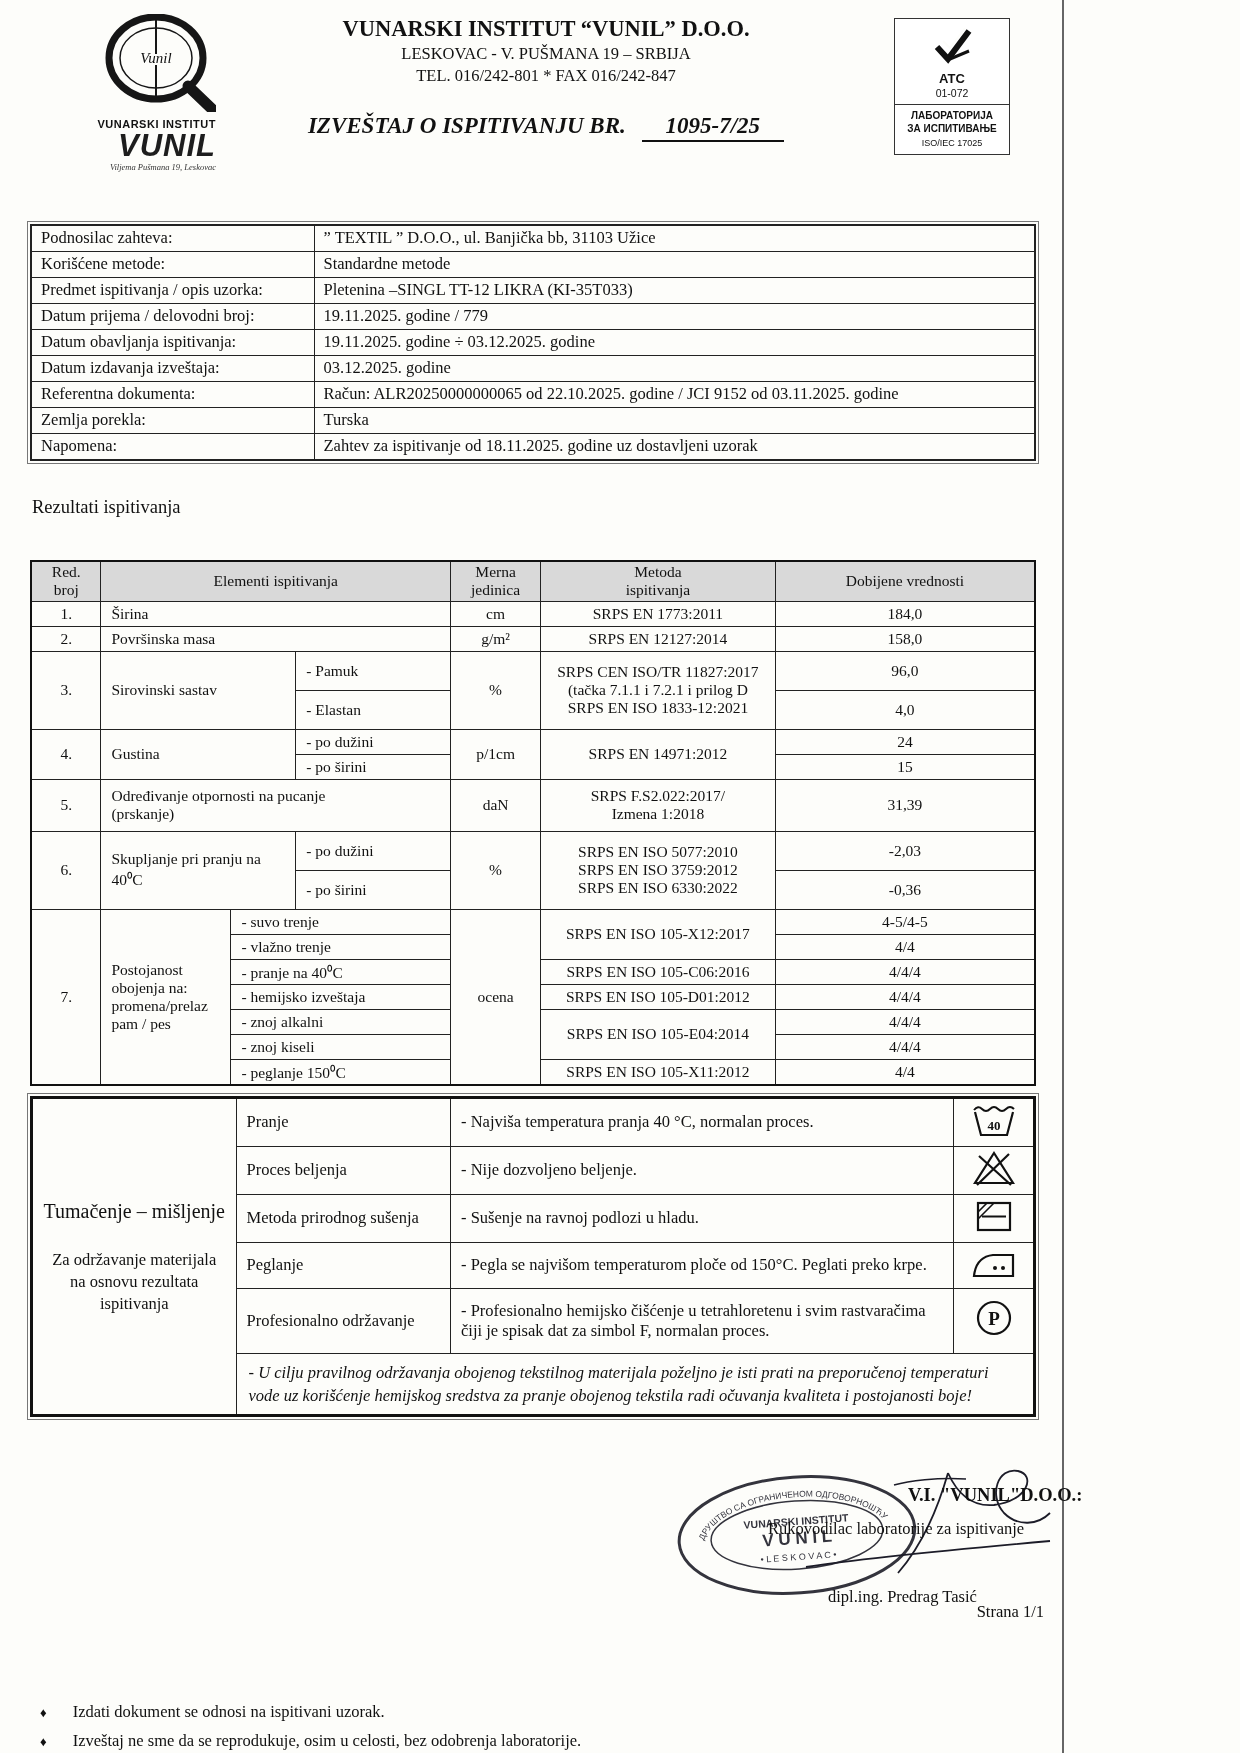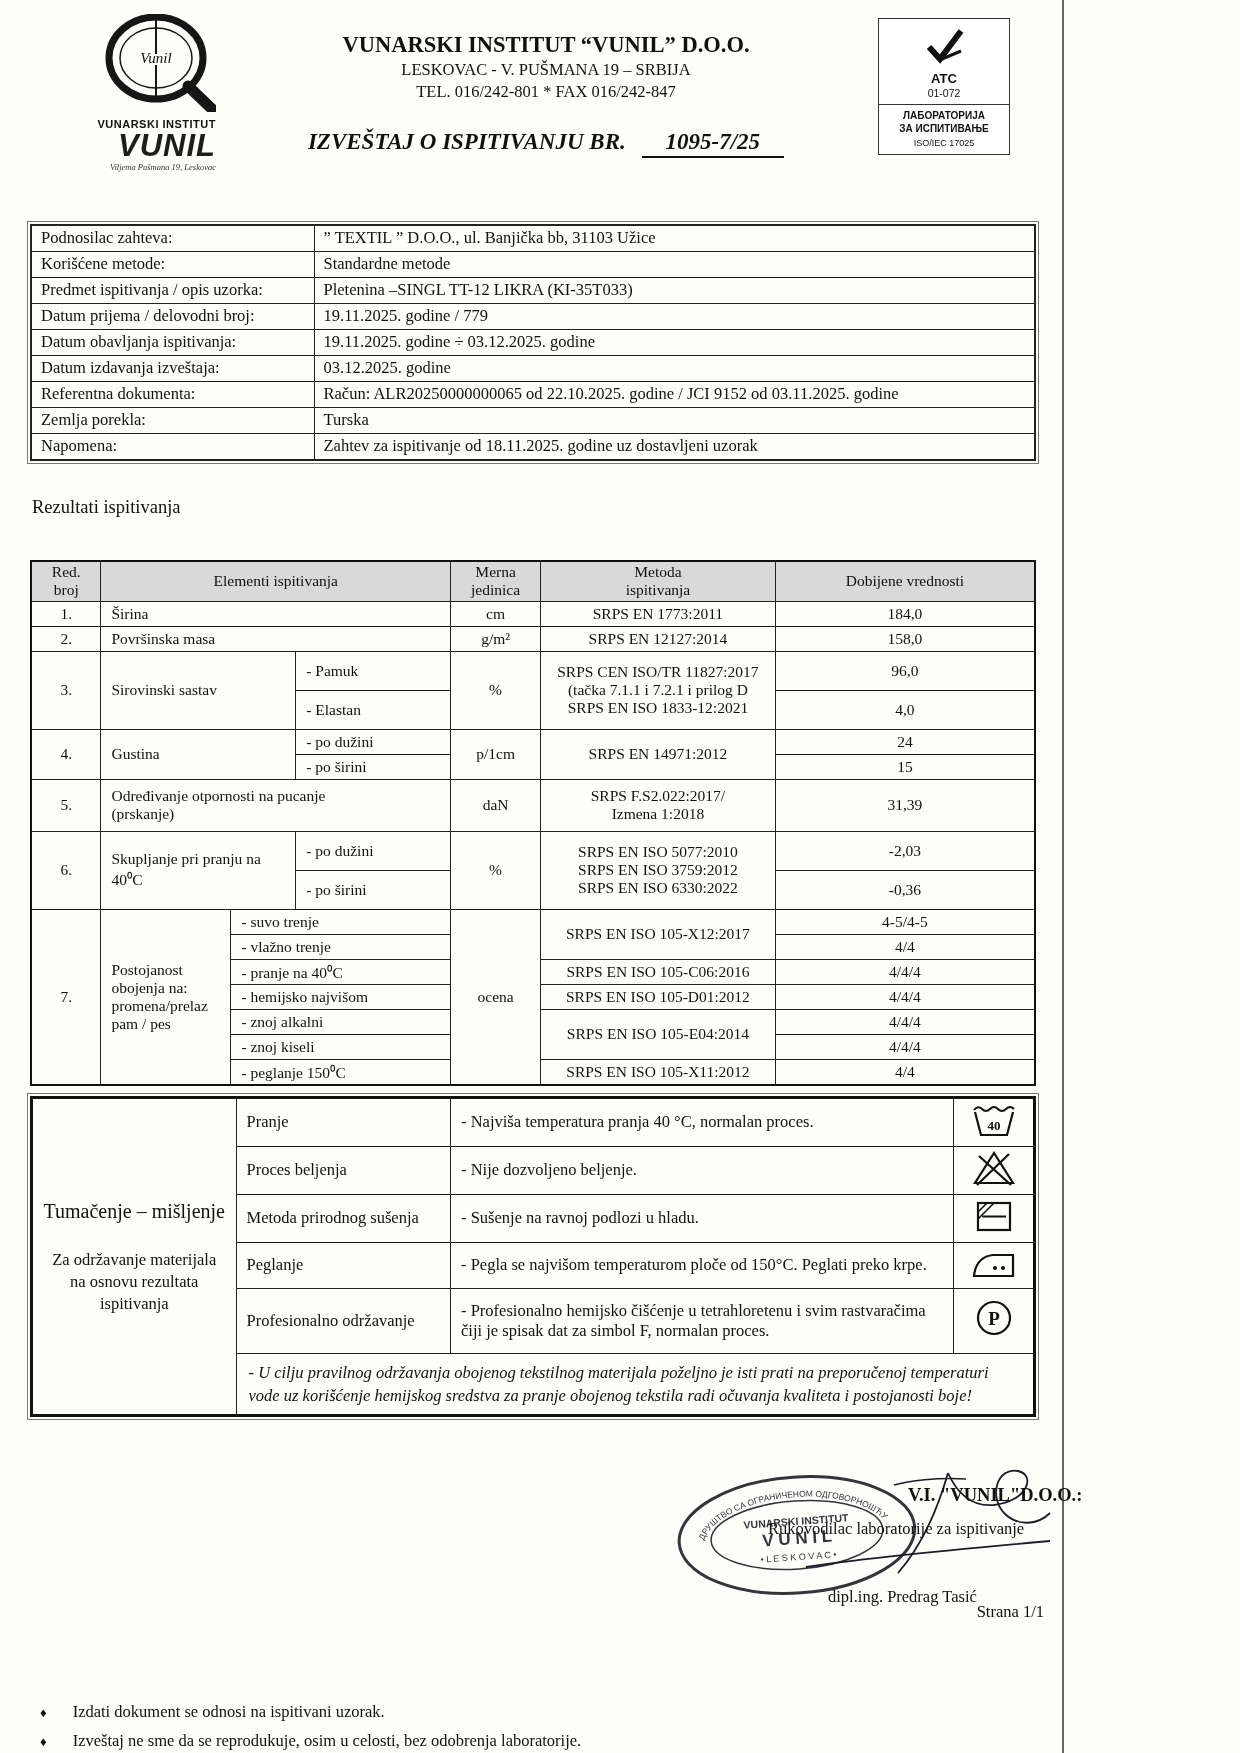--- a/index.html
+++ b/index.html
@@ -8,27 +8,27 @@
   .page { position:relative; width:1240px; height:1753px; background:#fdfdfa; margin:0 auto; overflow:hidden; }
   .scan-line { position:absolute; top:0; right:176px; width:2px; height:100%; background:#4b4b4b; opacity:.85; }
   .content { position:absolute; left:30px; top:12px; width:1008px; }
 
   
   .header { position:relative; height:196px; }
   .logo-block { position:absolute; left:6px; top:2px; width:180px; text-align:right; }
   .logo-inst { font-family:"Liberation Sans", sans-serif; font-size:11px; font-weight:bold; letter-spacing:.5px; margin-top:2px; }
   .logo-brand { font-family:"Liberation Sans", sans-serif; font-size:31px; font-weight:800; font-style:italic; letter-spacing:1px; color:#1d1d1d; line-height:1; }
   .logo-addr { font-size:8.5px; font-style:italic; color:#333; margin-top:1px; }
-  .head-center { position:absolute; left:186px; top:20px; width:660px; text-align:center; }
+  .head-center { position:absolute; left:186px; top:4px; width:660px; text-align:center; }
   .inst-name { font-size:22.5px; font-weight:bold; }
   .lab-name { font-size:16.5px; font-weight:bold; margin-top:3px; }
   .addr, .tel { font-size:16.5px; margin-top:2px; }
   .report-line { margin-top:27px; font-size:23px; font-weight:bold; font-style:italic; white-space:nowrap; }
   .report-number { border-bottom:2px solid #111; padding:0 24px 2px 24px; margin-left:10px; }
-  .accred-box { position:absolute; right:28px; top:6px; width:132px; border:1.5px solid #333; font-family:"Liberation Sans", sans-serif; text-align:center; background:#fff; }
+  .accred-box { position:absolute; right:28px; top:6px; width:116px; border:1.5px solid #333; font-family:"Liberation Sans", sans-serif; text-align:center; background:#fff; }
   .accred-top { padding:6px 4px 5px; }
   .atc-label { font-size:13px; font-weight:bold; margin-top:2px; }
   .atc-number { font-size:10.5px; margin-top:1px; }
   .accred-bottom { border-top:1.5px solid #333; padding:5px 2px 6px; }
   .accred-bottom .cyr { font-size:10px; font-weight:bold; line-height:1.25; }
   .accred-bottom .iso { font-size:9px; margin-top:3px; }
 
   
   table { border-collapse:collapse; }
   .info-table { width:1006px; margin-top:16px; border:2px solid #222; outline:1px solid #777; outline-offset:2px; }
@@ -266,21 +266,21 @@
         <tr class="h25">
           <td colspan="2" class="td-l">- vlažno trenje</td>
           <td class="td-c">4/4</td>
         </tr>
         <tr class="h25">
           <td colspan="2" class="td-l">- pranje na 40⁰C</td>
           <td class="td-c">SRPS EN ISO 105-C06:2016</td>
           <td class="td-c">4/4/4</td>
         </tr>
         <tr class="h25">
-          <td colspan="2" class="td-l">- hemijsko najvišom</td>
+          <td colspan="2" class="td-l">- hemijsko izveštaja</td>
           <td class="td-c">SRPS EN ISO 105-D01:2012</td>
           <td class="td-c">4/4/4</td>
         </tr>
         <tr class="h25">
           <td colspan="2" class="td-l">- znoj alkalni</td>
           <td class="td-c" rowspan="2">SRPS EN ISO 105-E04:2014</td>
           <td class="td-c">4/4/4</td>
         </tr>
         <tr class="h25">
           <td colspan="2" class="td-l">- znoj kiseli</td>

